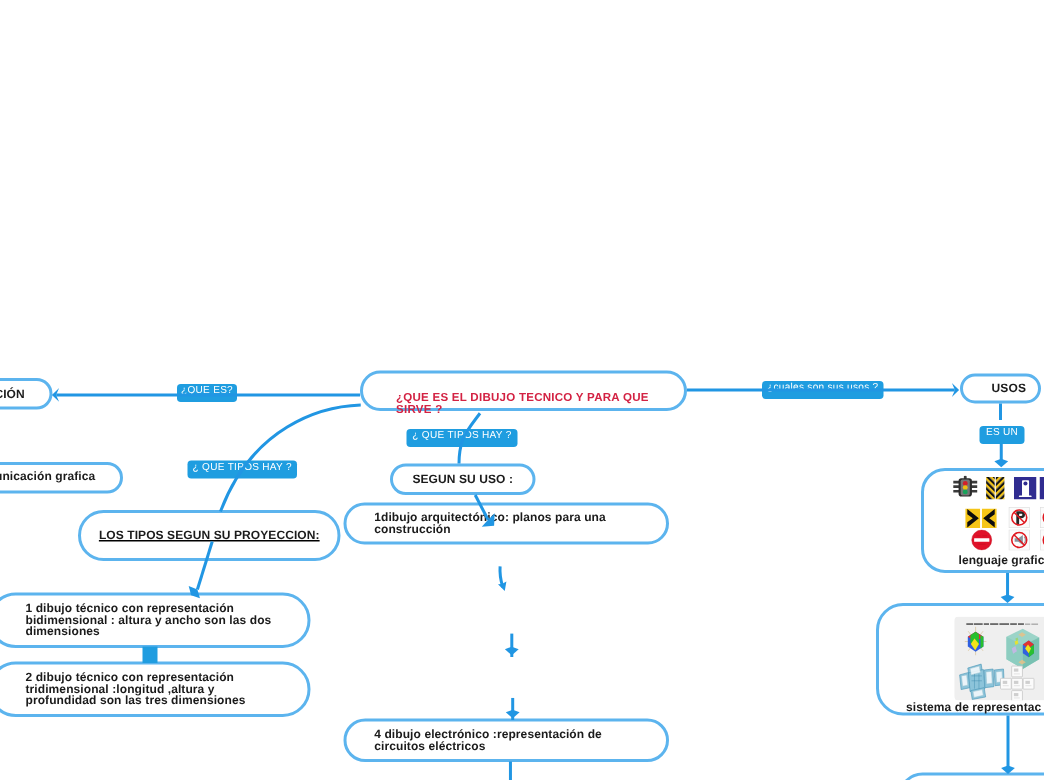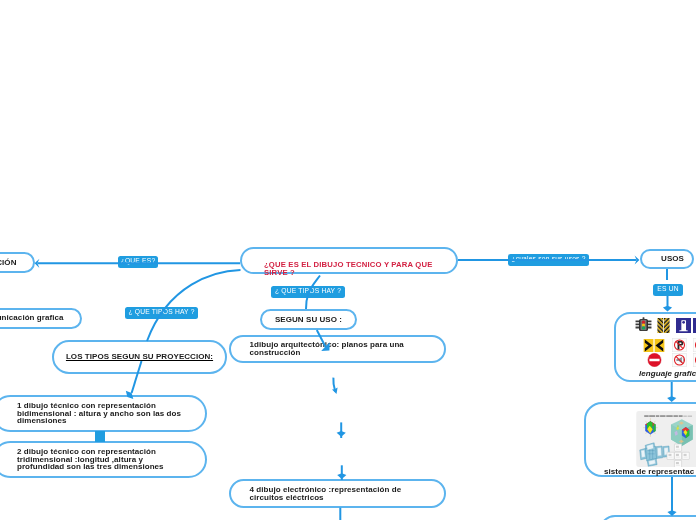--- a/index.html
+++ b/index.html
@@ -11,21 +11,21 @@
   svg#links{position:absolute;left:0;top:0;width:696px;height:520px;z-index:6;pointer-events:none;}
   .node{position:absolute;box-sizing:border-box;background:#fff;
         border:2px solid #5cb4ee;border-radius:999px;
         display:flex;align-items:center;z-index:3;}
   .node .txt{font-weight:bold;color:#1b1b1b;line-height:7.9px;font-size:8px;
              letter-spacing:.06px;white-space:pre-wrap;}
   .node.central .txt{color:#d32243;font-size:7.7px;letter-spacing:.17px;}
   .thumb-sistema{display:block;overflow:hidden;position:absolute;left:50px;top:7px;width:64px;height:56px;border-radius:3px;}
   .signgrid{position:relative;width:100%;height:100%;}
   .signgrid .ic{position:absolute;display:block;}
-  .signgrid .signlabel{position:absolute;left:23px;top:56px;white-space:nowrap;font-style:italic;}
+  .signgrid .signlabel{position:absolute;left:23px;top:56px;white-space:nowrap;}
   .lbl{position:absolute;box-sizing:border-box;background:#1f9de0;color:#fff;
        border-radius:2.5px;display:flex;align-items:center;justify-content:center;
        z-index:4;white-space:nowrap;font-weight:400;letter-spacing:.2px;
        line-height:1;padding-bottom:0.5px;}
   .connector{position:absolute;background:#209de0;z-index:5;}
 </style>
 </head>
 <body>
 
 <div id="canvas">

